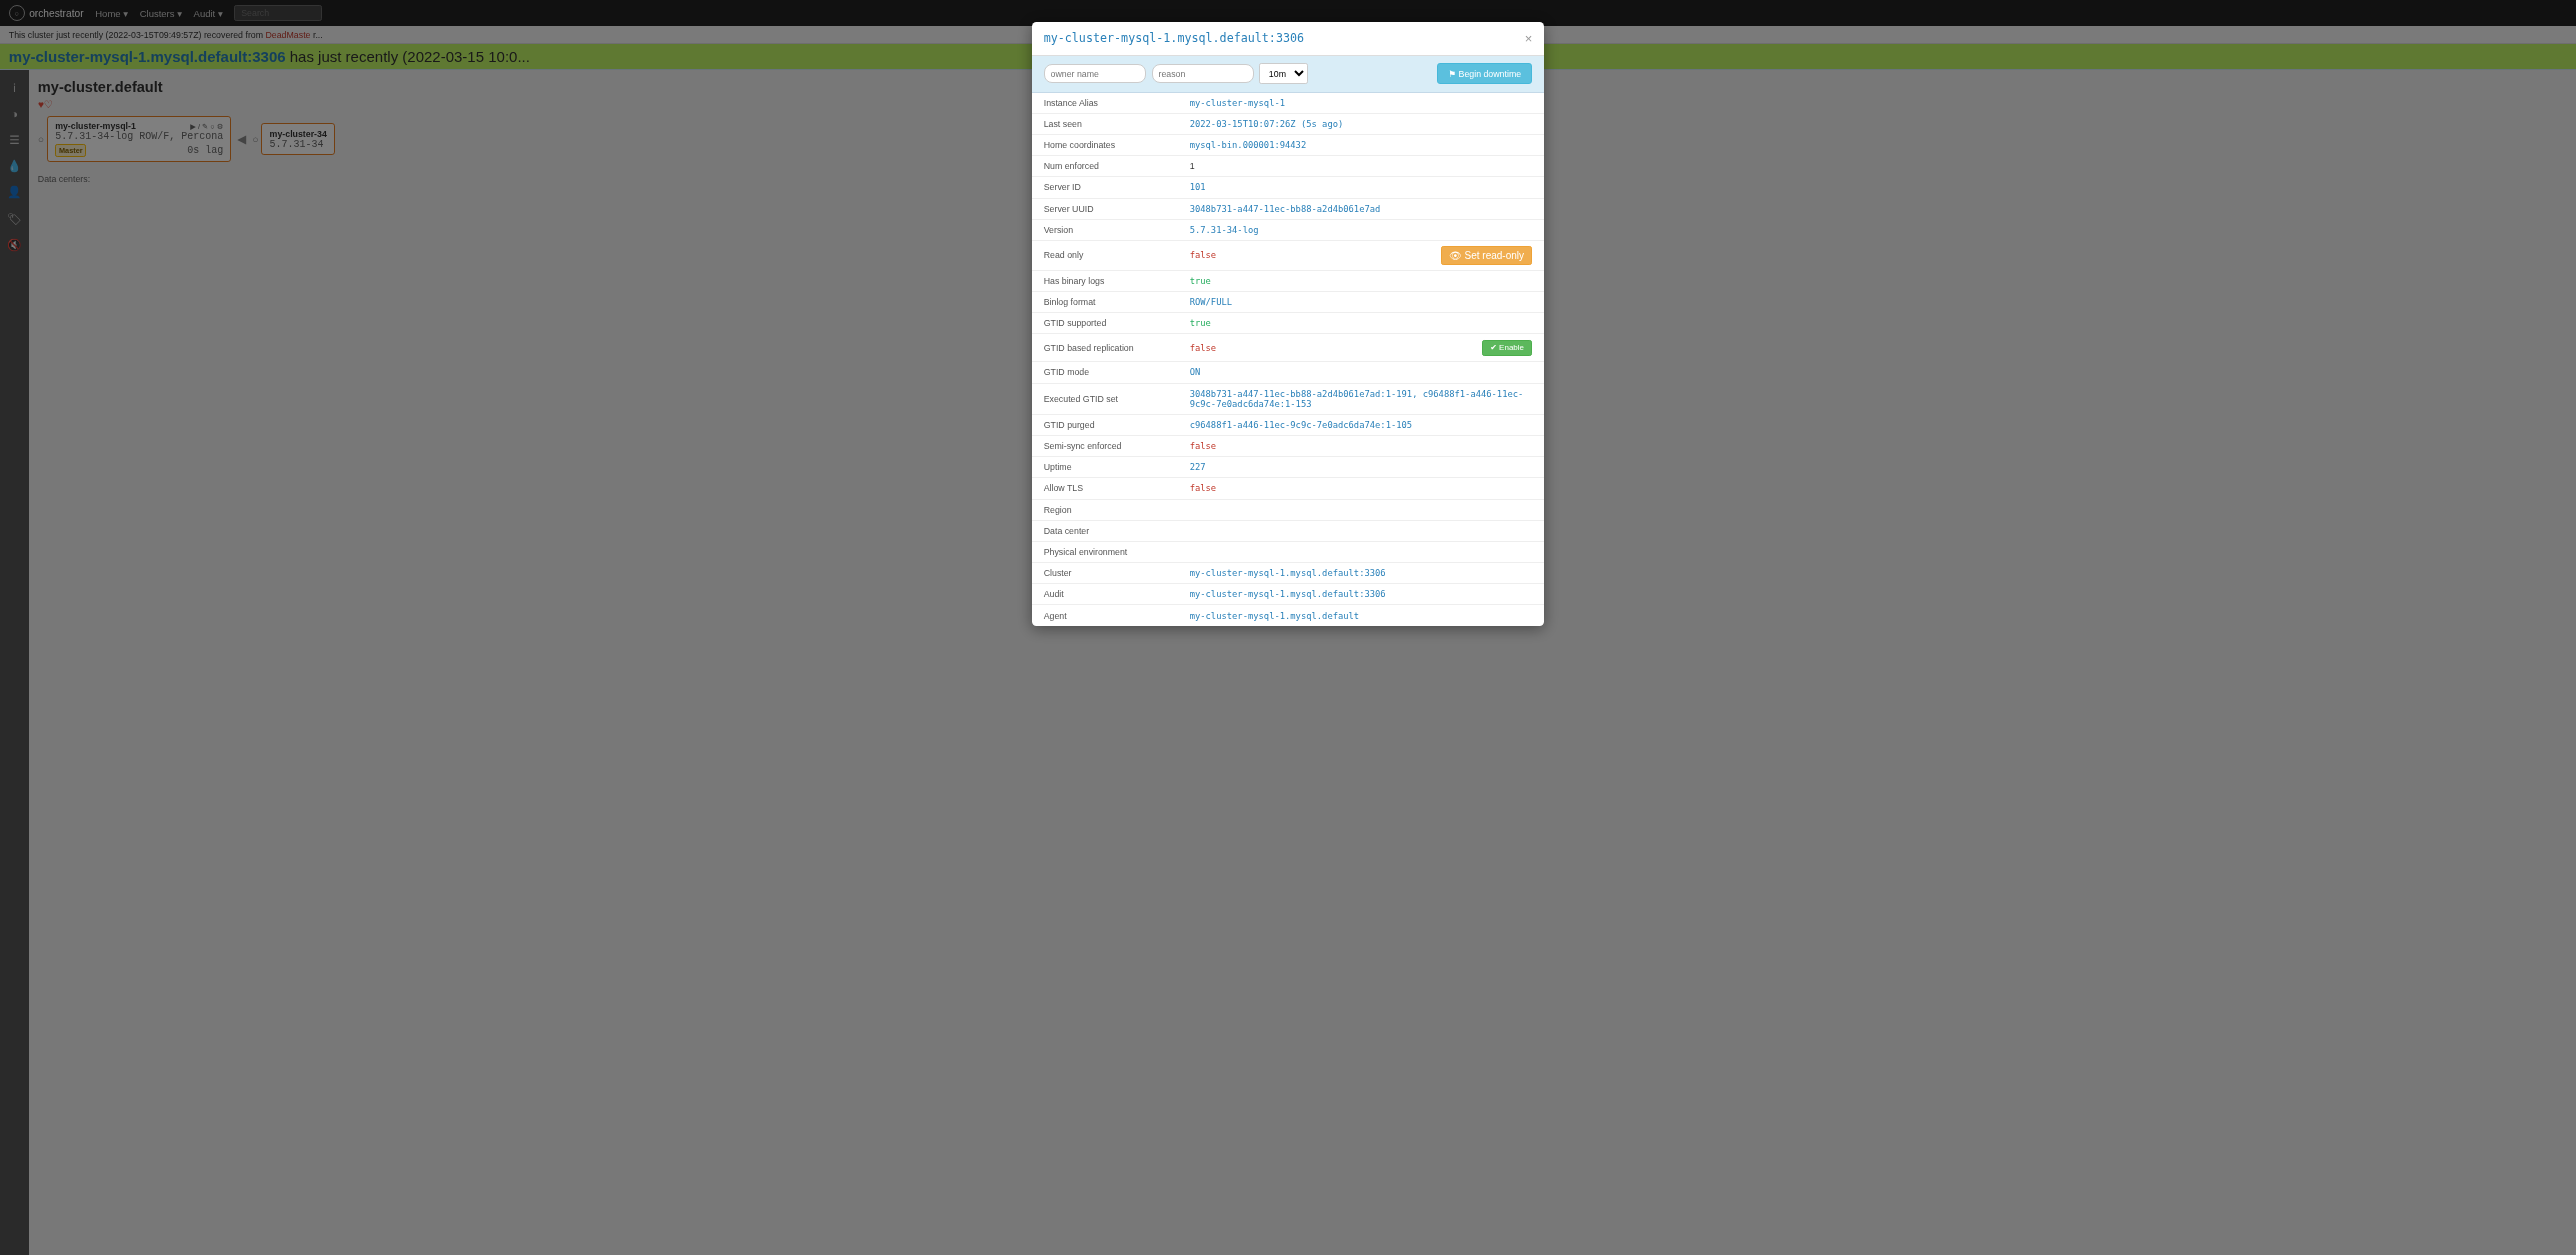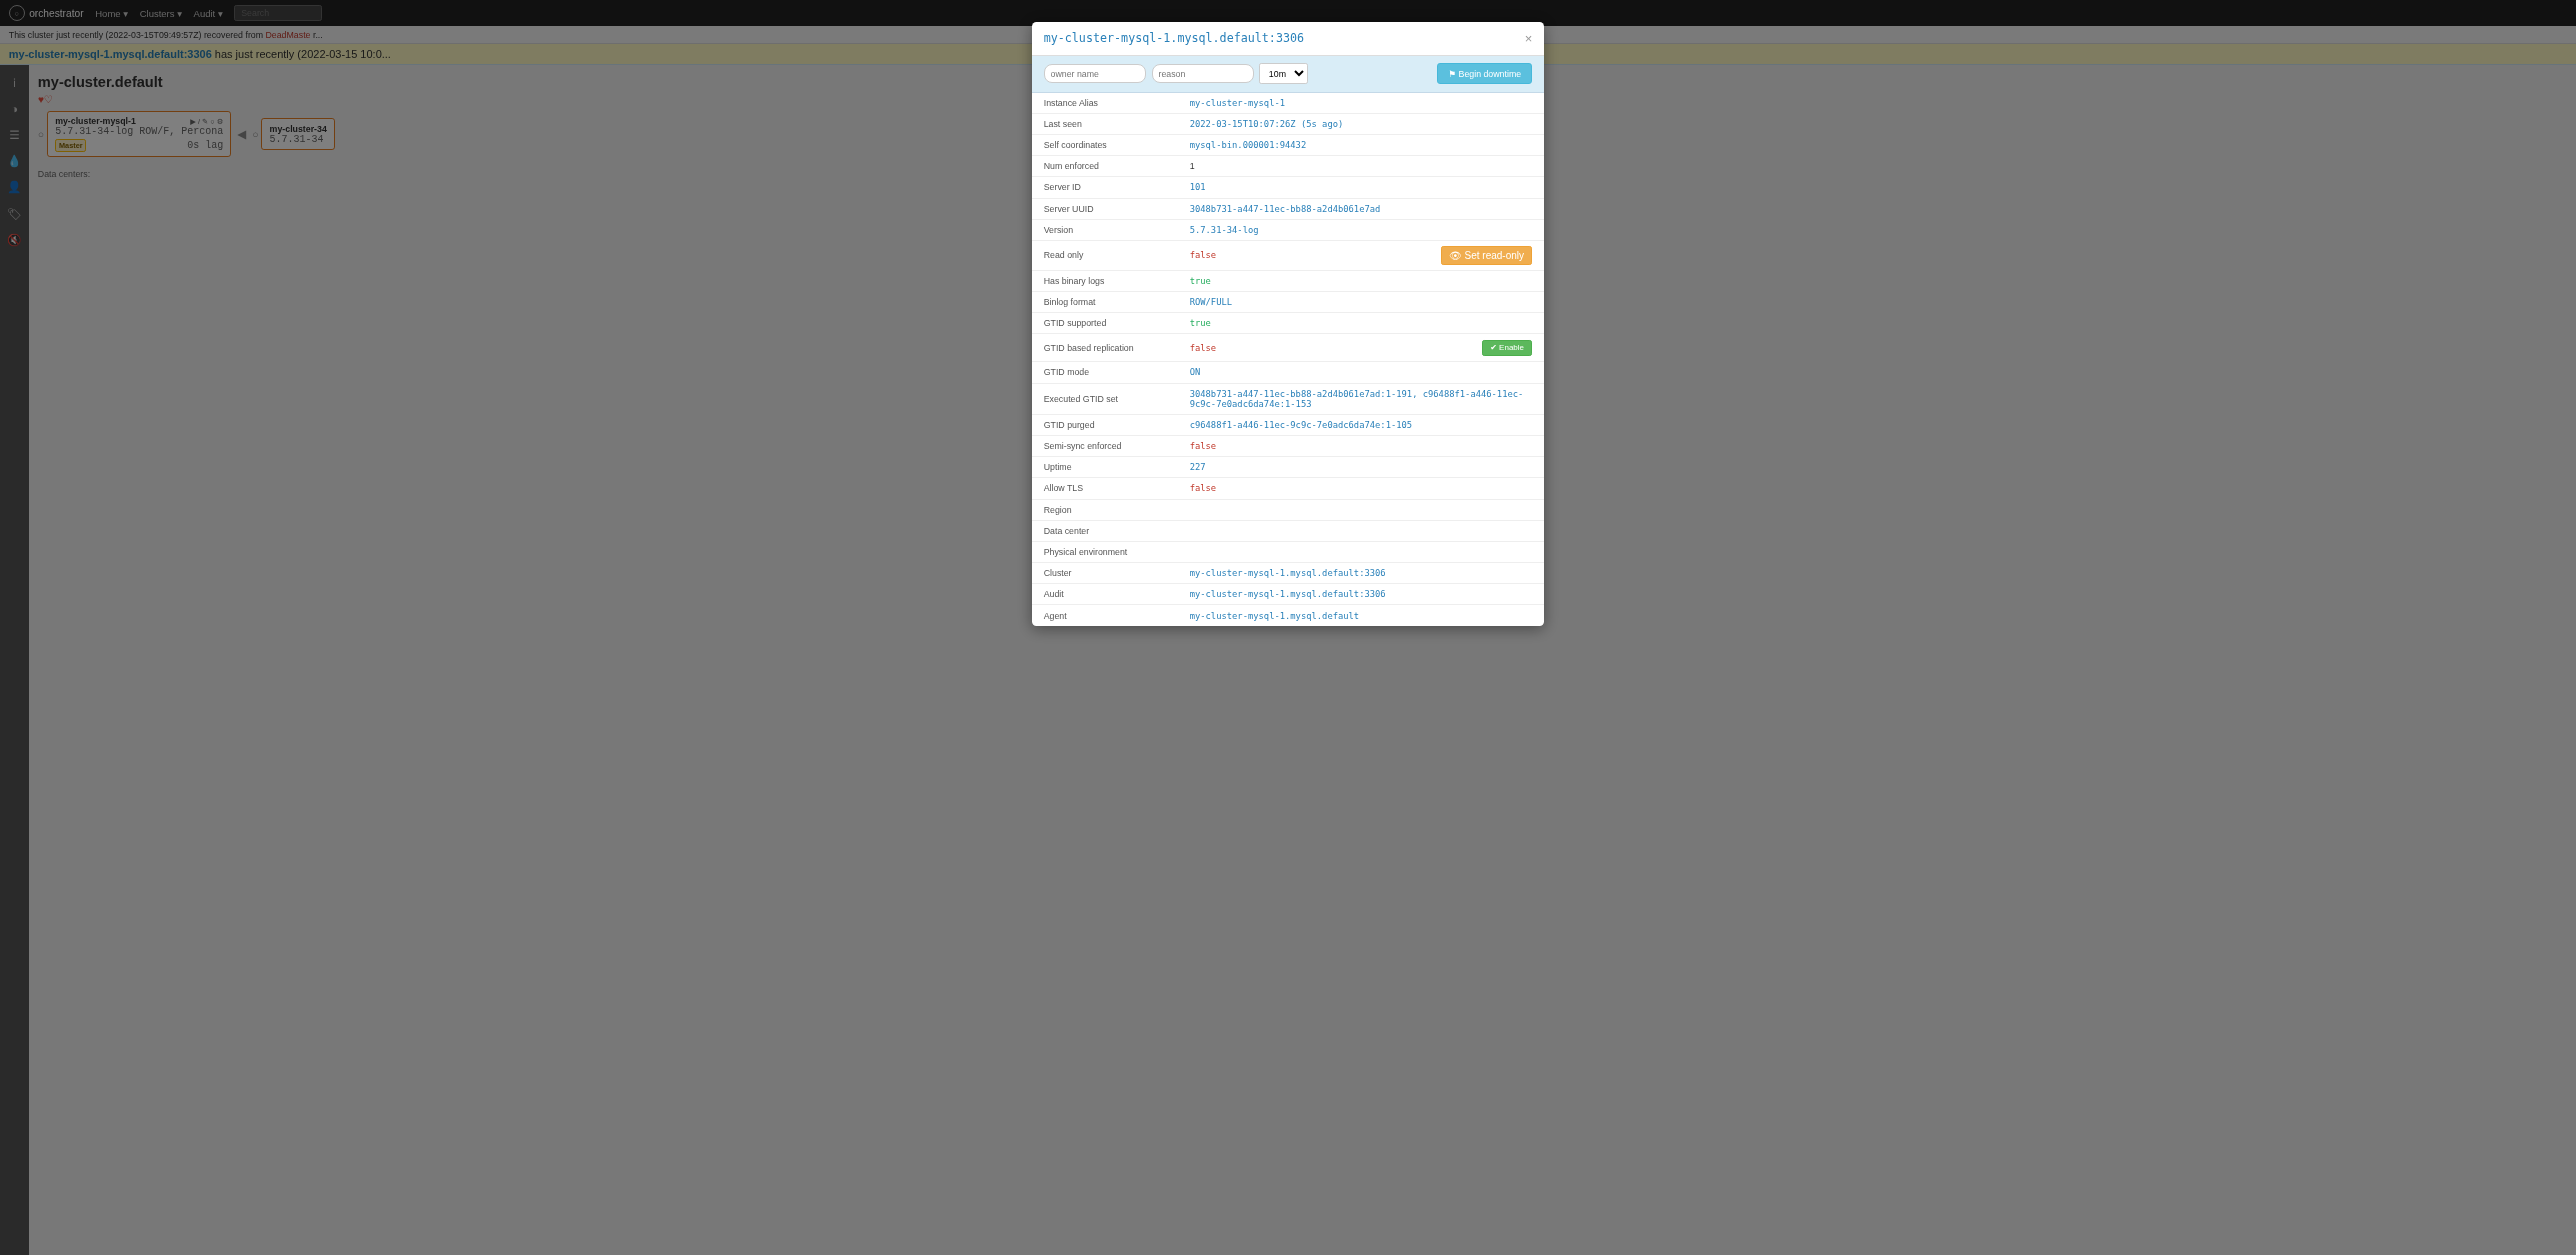--- a/index.html
+++ b/index.html
@@ -16,21 +16,21 @@
       gap: 11.7px;
     }
     .navbar-brand { display: flex; align-items: center; gap: 4.4px; color: #fff; font-size: 10.2px; }
     .navbar-brand .logo { width: 16px; height: 16px; border: 1.5px solid #aaa; border-radius: 50%; display: flex; align-items: center; justify-content: center; font-size: 7.3px; color: #aaa; }
     .nav-item { color: #ccc; font-size: 9.5px; cursor: pointer; display: flex; align-items: center; gap: 2.2px; }
     .search-box { background: #444; border: 0.7px solid #666; color: #ccc; padding: 2.2px 5.9px; border-radius: 2.2px; font-size: 8.8px; width: 88px; }
 
     
     .alert-bar { background: #f5f5f5; border-bottom: 0.7px solid #ddd; padding: 3.7px 8.8px; font-size: 8.8px; color: #333; }
     .alert-bar a { color: #c0392b; text-decoration: none; }
-    .alert-bar2 { background: #fef9c3; border-bottom: 0.7px solid #d0e8f5; padding: 3.7px 8.8px; font-size: 11px; color: #333; }
+    .alert-bar2 { background: #bef264; border-bottom: 0.7px solid #d0e8f5; padding: 3.7px 8.8px; font-size: 15px; color: #333; }
     .alert-bar2 strong { color: #2980b9; }
 
     
     .main-layout { display: flex; height: calc(100vh - 26px - 39px); }
 
     
     .sidebar { width: 29px; background: #555; display: flex; flex-direction: column; align-items: center; padding-top: 5.9px; gap: 2.9px; }
     .sidebar-icon { width: 23.4px; height: 23.4px; display: flex; align-items: center; justify-content: center; color: #ccc; font-size: 11.7px; cursor: pointer; border-radius: 2.9px; }
 
     
@@ -224,21 +224,21 @@
           </tr>
           <tr>
             <td>Last seen</td>
             <td>
               <div class="row-with-btn">
                 <span class="val-link">2022-03-15T10:07:26Z (5s ago)</span>
               </div>
             </td>
           </tr>
           <tr>
-            <td>Self coordinates</td>
+            <td>Home coordinates</td>
             <td>
               <div class="row-with-btn">
                 <span class="val-link">mysql-bin.000001:94432</span>
               </div>
             </td>
           </tr>
           <tr>
             <td>Num enforced</td>
             <td>
               <div class="row-with-btn">

